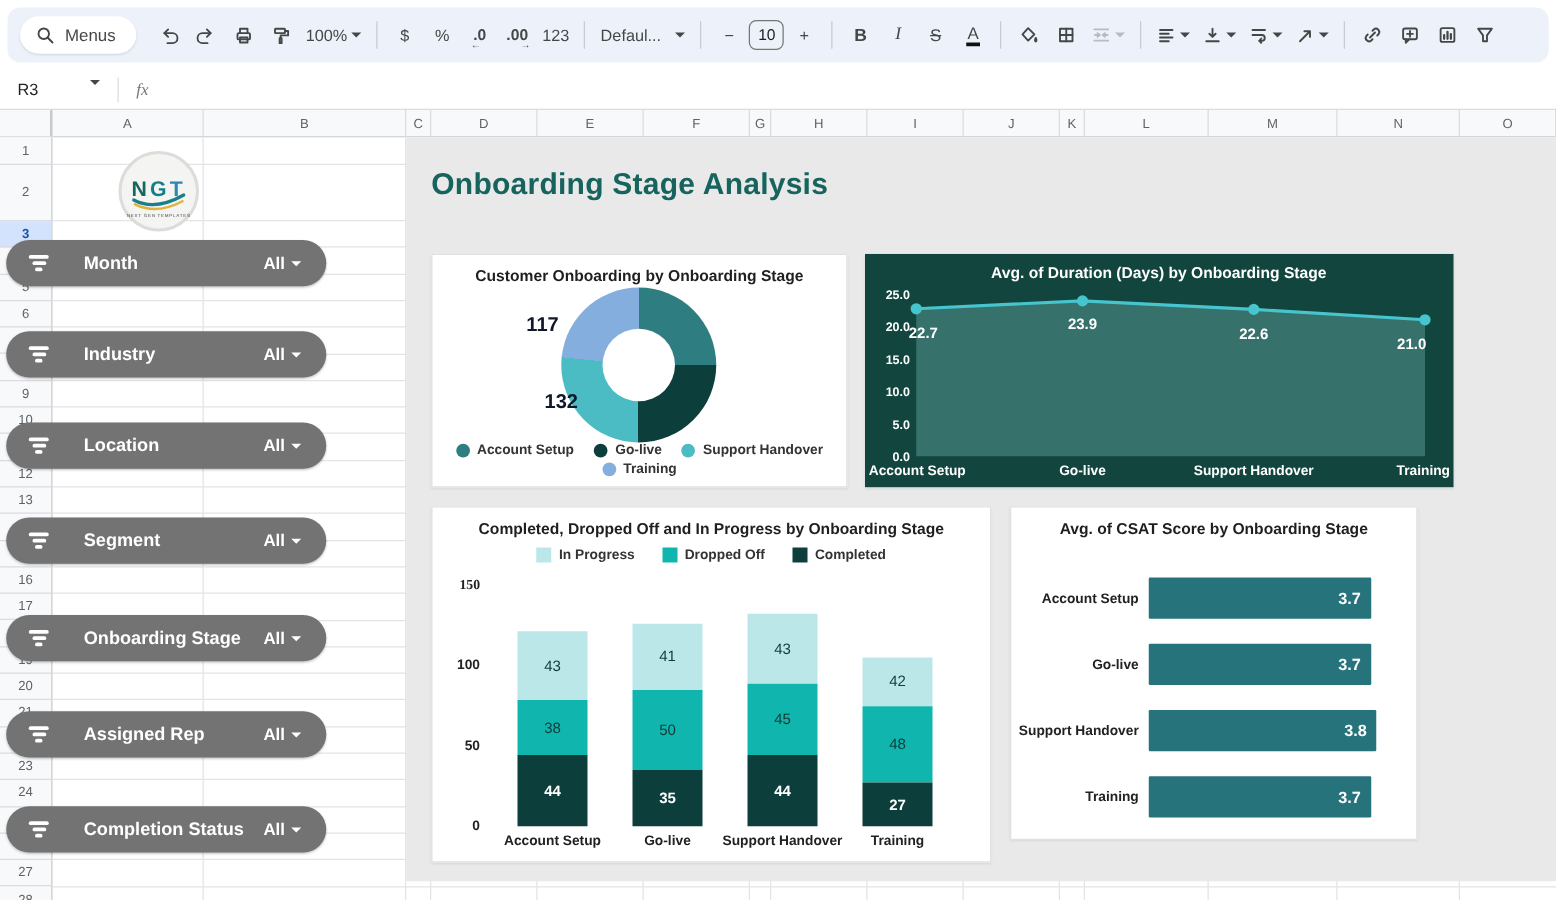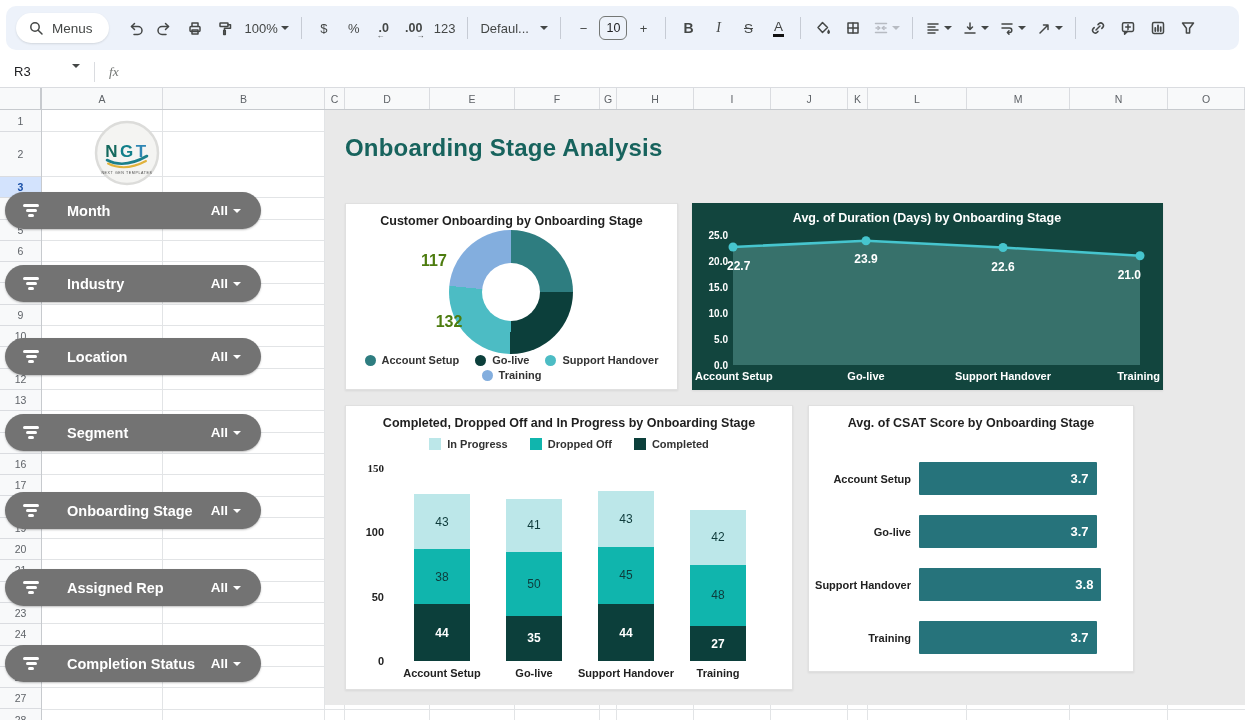--- a/index.html
+++ b/index.html
@@ -63,21 +63,21 @@
   .card { position:absolute; background:#fff; border:1px solid #e0e0e0; box-shadow:0 1px 2px rgba(0,0,0,.08); }
   .card-title { position:absolute; left:0; right:0; top:10px; text-align:center; font-size:12.5px;
     font-weight:bold; color:#1f1f1f; }
 
   
   #donut-card { left:20px; top:93px; width:333px; height:187px; }
   .donut { position:absolute; border-radius:50%; }
   .donut-hole { position:absolute; left:50%; top:50%; width:58px; height:58px; margin:-29px 0 0 -29px;
     border-radius:50%; background:#fff; }
   .dlab { position:absolute; transform:translate(-50%,-50%); font-size:16px; }
-  .dlab.dark { color:#4d7c0f; font-weight:600; }
+  .dlab.dark { color:#0f172a; font-weight:600; }
   .dlab.light { color:#fff; font-weight:bold; font-style:italic; }
   .dlegend { position:absolute; left:0; right:0; bottom:8px; display:flex; flex-direction:column;
     gap:3px; align-items:center; }
   .dlegend-row { display:flex; gap:16px; justify-content:center; }
   .leg-item { display:flex; align-items:center; gap:6px; font-size:11px; font-weight:bold; color:#333; }
   .leg-dot { width:11px; height:11px; border-radius:50%; }
   .leg-sq { width:12px; height:12px; }
 
   
   #line-card { left:367px; top:93px; width:471px; height:187px; border:none; }
@@ -554,40 +554,40 @@
               <span>Completed</span>
             </span>
           </div>
         <div id="stack-plot">
             <div class="ytick" style="top: 62px; font-family: Liberation Serif, serif;">150</div>
             <div class="ytick" style="top: 126.333px;">100</div>
             <div class="ytick" style="top: 190.667px;">50</div>
             <div class="ytick" style="top: 255px;">0</div>
             <div class="sbar" style="left: 68px; bottom: 28px;">
               <div class="sseg" style="height: 56.6133px; background: rgb(12, 63, 59); color: rgb(255, 255, 255); font-weight: bold;">44</div>
-              <div class="sseg" style="height: 55px; background: rgb(16, 181, 173); color: rgb(14, 59, 59); font-weight: normal;">38</div>
+              <div class="sseg" style="height: 44px; background: rgb(16, 181, 173); color: rgb(14, 59, 59); font-weight: normal;">38</div>
               <div class="sseg" style="height: 55.3267px; background: rgb(188, 231, 233); color: rgb(14, 59, 59); font-weight: normal;">43</div>
             </div>
             <div class="sxlab" style="left: 41px; top: 261px;">Account Setup</div>
             <div class="sbar" style="left: 160px; bottom: 28px;">
               <div class="sseg" style="height: 45.0333px; background: rgb(12, 63, 59); color: rgb(255, 255, 255); font-weight: bold;">35</div>
               <div class="sseg" style="height: 64.3333px; background: rgb(16, 181, 173); color: rgb(14, 59, 59); font-weight: normal;">50</div>
               <div class="sseg" style="height: 52.7533px; background: rgb(188, 231, 233); color: rgb(14, 59, 59); font-weight: normal;">41</div>
             </div>
             <div class="sxlab" style="left: 133px; top: 261px;">Go-live</div>
             <div class="sbar" style="left: 252px; bottom: 28px;">
               <div class="sseg" style="height: 56.6133px; background: rgb(12, 63, 59); color: rgb(255, 255, 255); font-weight: bold;">44</div>
               <div class="sseg" style="height: 57.9px; background: rgb(16, 181, 173); color: rgb(14, 59, 59); font-weight: normal;">45</div>
               <div class="sseg" style="height: 55.3267px; background: rgb(188, 231, 233); color: rgb(14, 59, 59); font-weight: normal;">43</div>
             </div>
             <div class="sxlab" style="left: 225px; top: 261px;">Support Handover</div>
             <div class="sbar" style="left: 344px; bottom: 28px;">
               <div class="sseg" style="height: 34.74px; background: rgb(12, 63, 59); color: rgb(255, 255, 255); font-weight: bold;">27</div>
               <div class="sseg" style="height: 61.76px; background: rgb(16, 181, 173); color: rgb(14, 59, 59); font-weight: normal;">48</div>
-              <div class="sseg" style="height: 55px; background: rgb(188, 231, 233); color: rgb(14, 59, 59); font-weight: normal;">42</div>
+              <div class="sseg" style="height: 39px; background: rgb(188, 231, 233); color: rgb(14, 59, 59); font-weight: normal;">42</div>
             </div>
             <div class="sxlab" style="left: 317px; top: 261px;">Training</div>
           </div>
       </div>
 
       <div class="card" id="csat-card">
         <div class="card-title">Avg. of CSAT Score by Onboarding Stage</div>
         <div id="csat-rows">
             <div class="crow" style="top: 56px; width: 100%;">
               <div class="clab">Account Setup</div>

